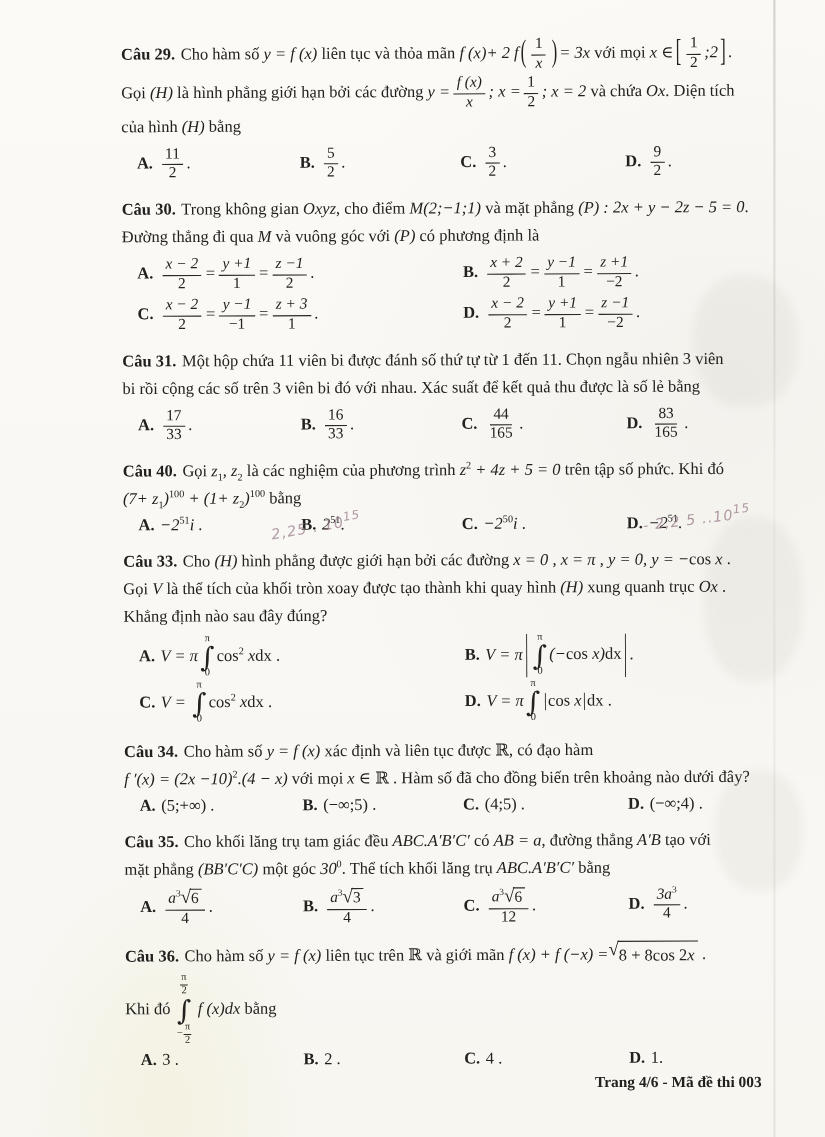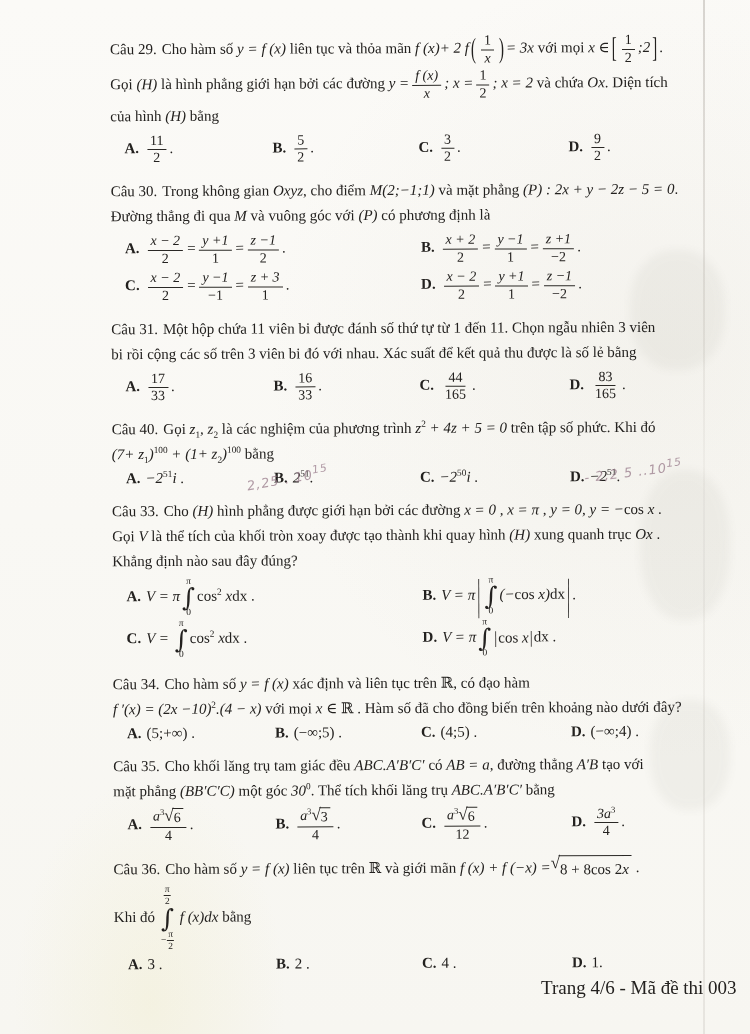--- a/index.html
+++ b/index.html
@@ -11,21 +11,21 @@
     font-family:"Liberation Serif","DejaVu Serif",serif;color:#23211f;font-size:15px;}
   .edge-line{position:absolute;left:703px;top:0;width:2px;height:100%;
     background:linear-gradient(rgba(110,100,90,0.25), rgba(110,100,90,0.05) 45%, rgba(110,100,90,0.12));}
   .bleed{position:absolute;filter:blur(4px);opacity:0.06;background:#6a6a58;border-radius:45%;}
   .b1{left:630px;top:250px;width:95px;height:120px}
   .b2{left:640px;top:470px;width:90px;height:150px}
   .b3{left:650px;top:700px;width:80px;height:110px}
   .content{position:absolute;left:112px;top:32px;width:558px;transform:rotate(-0.25deg);}
   .question{margin-bottom:12px;}
   .sline{white-space:nowrap;line-height:25px;}
-  .bt{font-weight:normal;margin-right:5px;}
+  .bt{font-weight:bold;margin-right:5px;}
   .mi{font-style:italic;}
   .sp{font-size:0.62em;vertical-align:super;line-height:0;}
   .sb{font-size:0.62em;vertical-align:sub;line-height:0;}
   .frac{display:inline-flex;flex-direction:column;align-items:center;vertical-align:middle;
     line-height:1.12;margin:1px 3px;text-align:center;font-size:14px;}
   .frac .num{border-bottom:1px solid #2a2825;padding:0 3px 1px;}
   .frac .den{padding:0 3px;}
   .fpart.mi{font-style:italic;}
   .opts{display:grid;padding-left:14px;margin-top:3px;}
   .row4{grid-template-columns:148px 146px 150px auto;}
@@ -43,21 +43,21 @@
   .delim{display:inline-block;font-size:15px;transform:scaleY(1.9);margin:0 2px;}
   .wrap.sm .delim{transform:scaleY(1.15);margin:0 1px;}
   .wrap.tall .delim{transform:scaleY(2.7);font-size:16px;}
   .sqrt{display:inline-flex;align-items:stretch;vertical-align:middle;}
   .rad{font-size:17px;line-height:1.1;transform:translateY(-1px);}
   .sqb{border-top:1.2px solid #2a2825;padding:1px 3px 0 1px;margin-left:-1px;}
   .ann{position:absolute;font-family:"DejaVu Sans",sans-serif;font-style:italic;
     color:rgba(148,118,134,0.72);font-size:13px;letter-spacing:1px;}
   .ann1{left:246px;top:468px;transform:rotate(-10deg);}
   .ann2{left:584px;top:461px;transform:rotate(-7deg);}
-  .footer{position:absolute;left:541px;top:977px;font-size:19px;}
+  .footer{position:absolute;left:541px;top:977px;font-size:14px;font-weight:bold;}
 </style>
 </head>
 <body>
 
 <div class="page">
   <div class="edge-line"></div>
   <div class="bleed b1"></div>
   <div class="bleed b2"></div>
   <div class="bleed b3"></div>
 
@@ -229,21 +229,21 @@
               </span><span class="wrap sm">
                 <span class="delim">|</span>
                 <span class="wc"><span class="rt">cos</span><span class="mi"> x</span></span>
                 <span class="delim">|</span>
               </span><span class="rt">dx</span><span class="rt"> .</span></span></div>
       </div>
     </div>
 
     <div class="question">
       <div class="stmt">
-          <div class="sline"><span class="bt">Câu 34.</span><span class="rt">Cho  hàm  số  </span><span class="mi">y = f (x)</span><span class="rt">  xác  định  và  liên  tục  trên  </span><span class="rt">ℝ</span><span class="rt">, có  đạo  hàm</span></div>
+          <div class="sline"><span class="bt">Câu 34.</span><span class="rt">Cho  hàm  số  </span><span class="mi">y = f (x)</span><span class="rt">  xác  định  và  liên  tục  được  </span><span class="rt">ℝ</span><span class="rt">, có  đạo  hàm</span></div>
           <div class="sline"><span class="mi">f ′(x) = (2x −10)</span><span class="sp">2</span><span class="mi">.(4 − x)</span><span class="rt"> với mọi </span><span class="mi">x ∈ </span><span class="rt">ℝ</span><span class="rt"> . Hàm số đã cho đồng biến trên khoảng nào dưới đây?</span></div>
         </div>
       <div class="opts row4">
         <div class="opt"><b>A.</b><span><span class="rt">(5;+∞) .</span></span></div>
         <div class="opt"><b>B.</b><span><span class="rt">(−∞;5) .</span></span></div>
         <div class="opt"><b>C.</b><span><span class="rt">(4;5) .</span></span></div>
         <div class="opt"><b>D.</b><span><span class="rt">(−∞;4) .</span></span></div>
       </div>
     </div>
 

